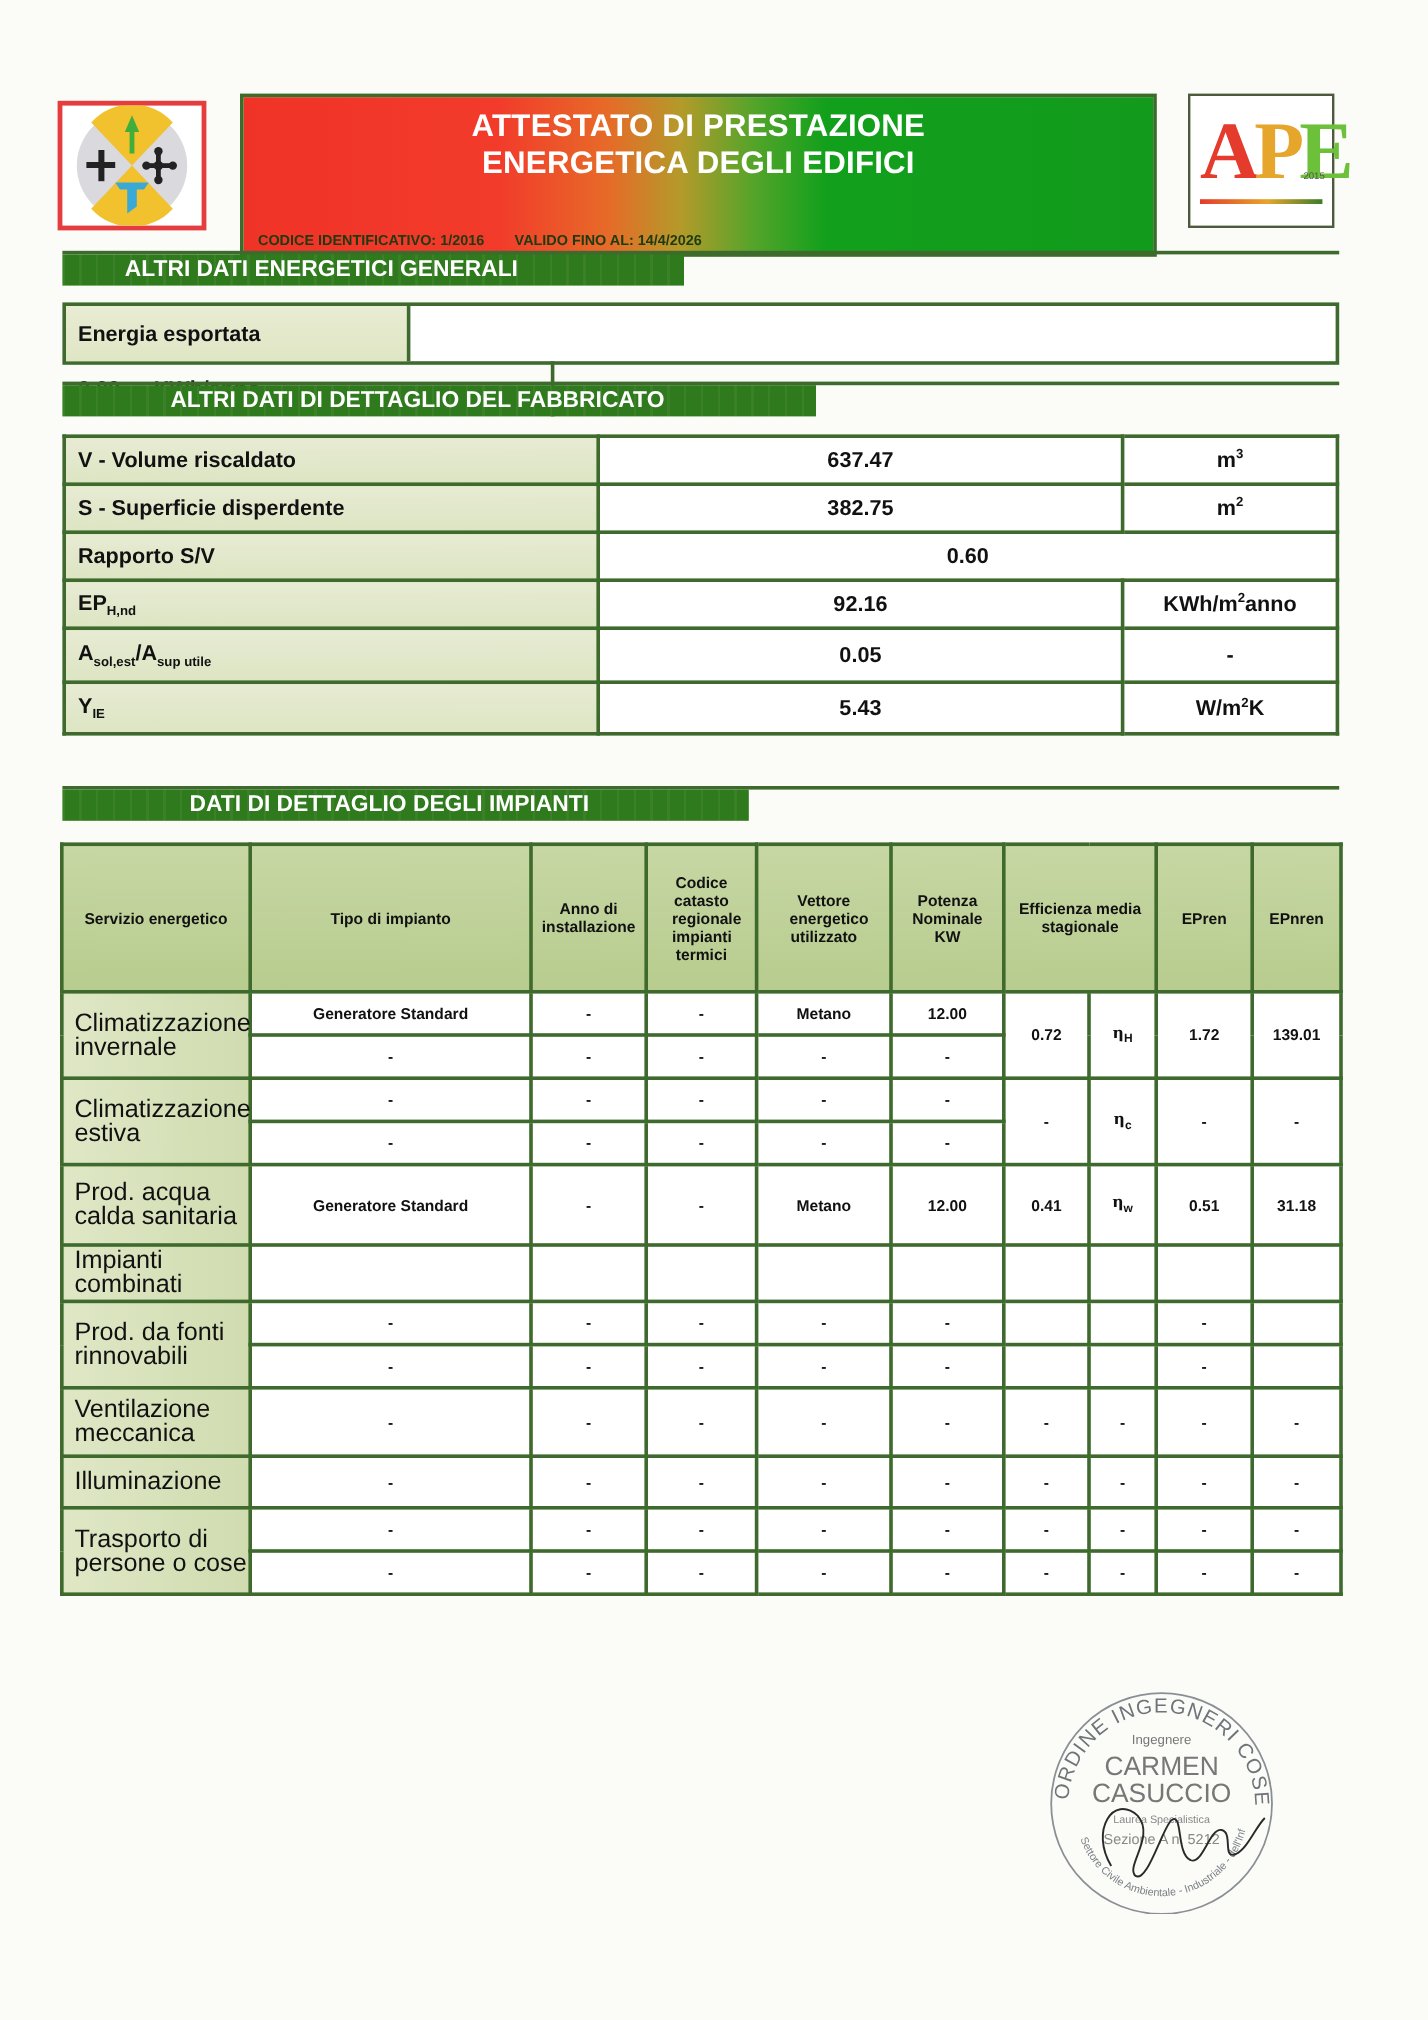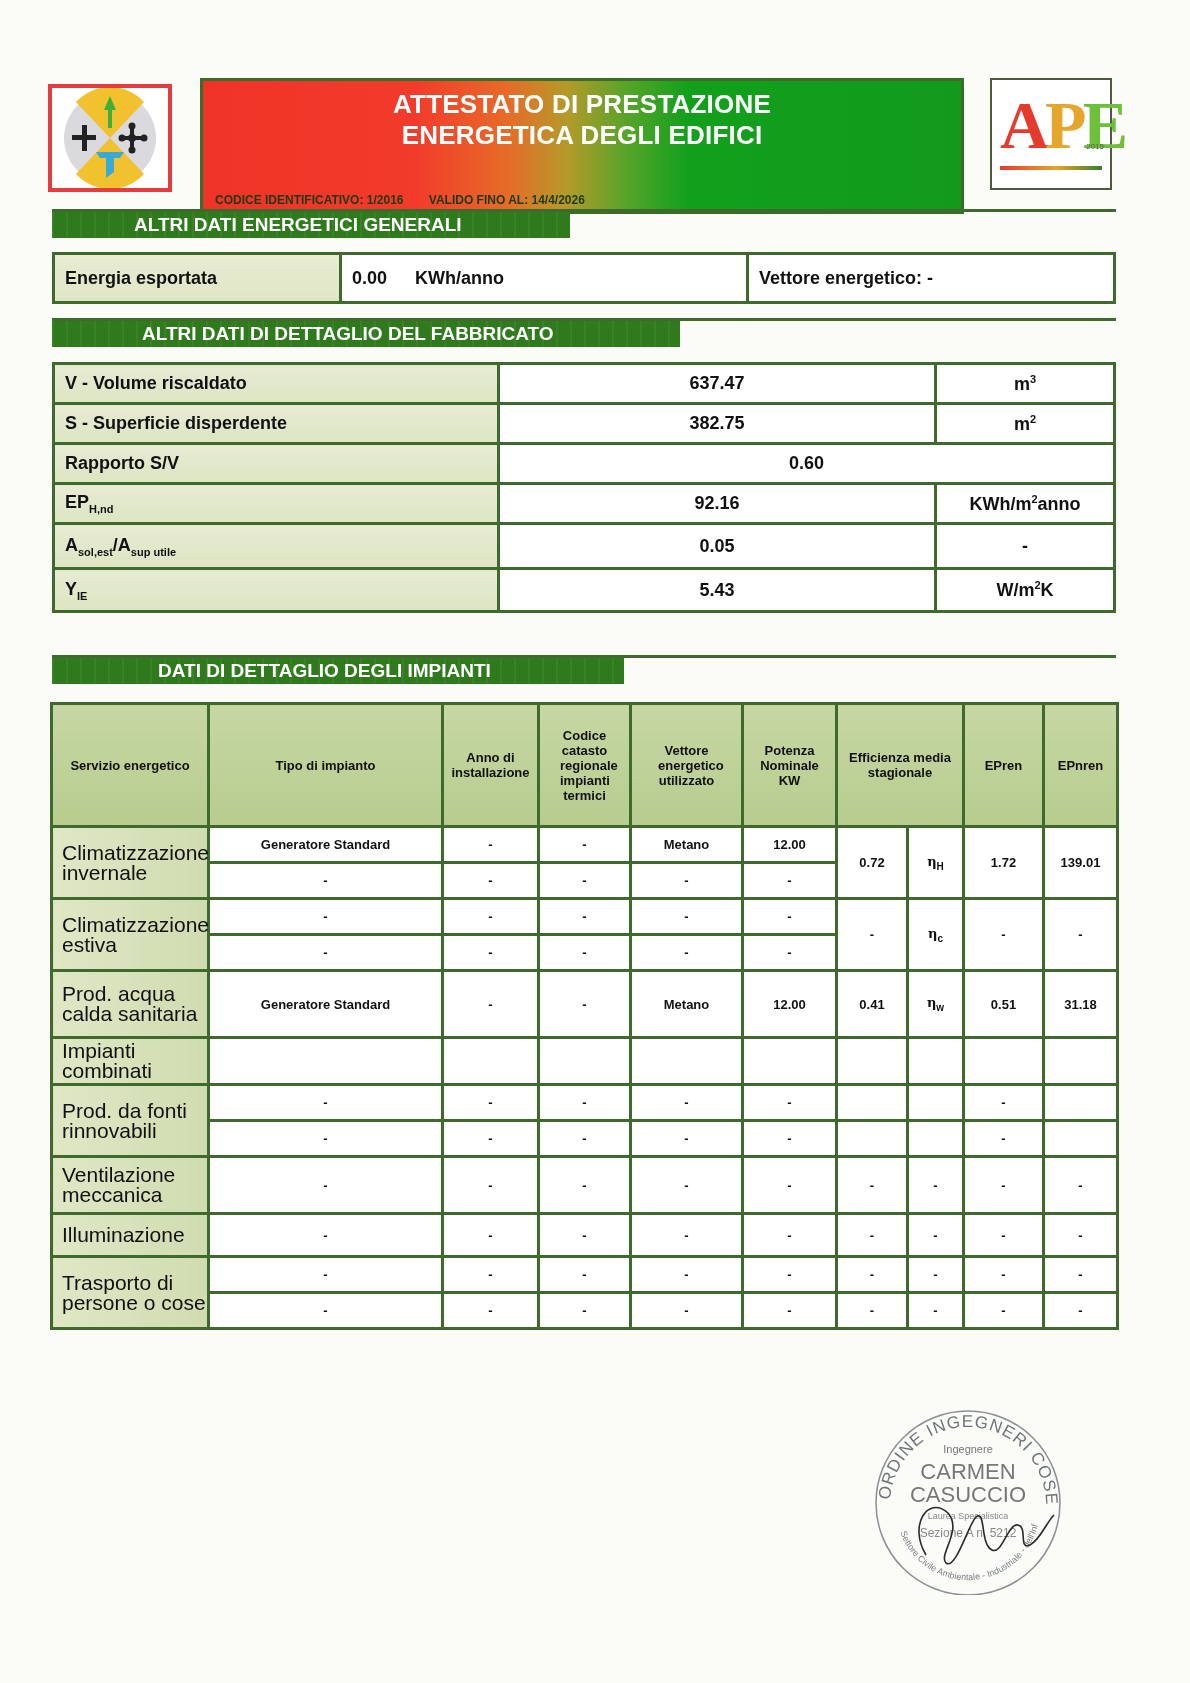--- a/index.html
+++ b/index.html
@@ -89,23 +89,23 @@
 
 <div class="abs ape-box">
   <div class="ape-letters">
     <span style="color:#e53b2c">A</span><span style="color:#e6a52b">P</span><span style="color:#6cc03a">E</span>
   </div>
   <div class="ape-year">2015</div>
   <div class="ape-line"></div>
 </div>
 
 <div class="abs sec-line" style="left:52px; top:209px; width:1064px;"></div>
-<div class="abs sec-head" style="left:52px; top:212px; width:518px; padding-left:82px;">ALTRI DATI ENERGETICI GENERALI</div>
-
-<div class="abs row-box" style="left:52px; top:252px; width:1064px; height:52px;">
+<div class="abs sec-head" style="left:52px; top:212px; width:518px; padding-left:52px;">ALTRI DATI ENERGETICI GENERALI</div>
+
+<div class="abs row-box" style="left:52px; top:252px; width:1064px; height:52px;flex-direction:column;">
   <div class="cell-green bold18" style="width:274px; border-right:3px solid #3e6b2d; padding-left:10px; line-height:46px;">Energia esportata</div>
   <div class="bold18" style="width:394px; border-right:3px solid #3e6b2d; line-height:46px; padding-left:10px; display:flex; gap:28px;">
     <span>0.00</span>
     <span>KWh/anno</span>
   </div>
   <div class="bold18" style="flex:1; padding-left:10px; line-height:46px;">Vettore energetico: -</div>
 </div>
 
 <div class="abs sec-line" style="left:52px; top:318px; width:1064px;"></div>
 <div class="abs sec-head" style="left:52px; top:321px; width:628px; padding-left:90px;">ALTRI DATI DI DETTAGLIO DEL FABBRICATO</div>

